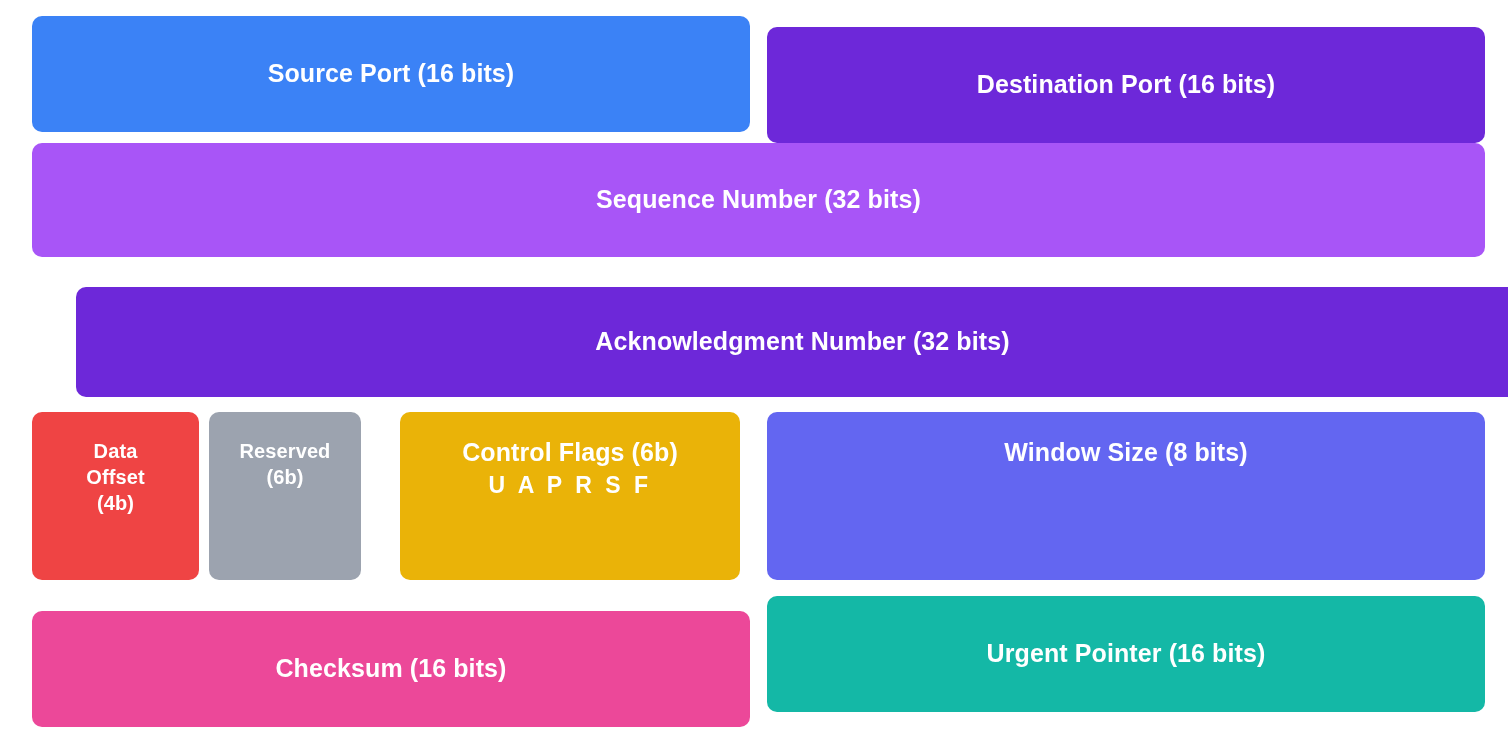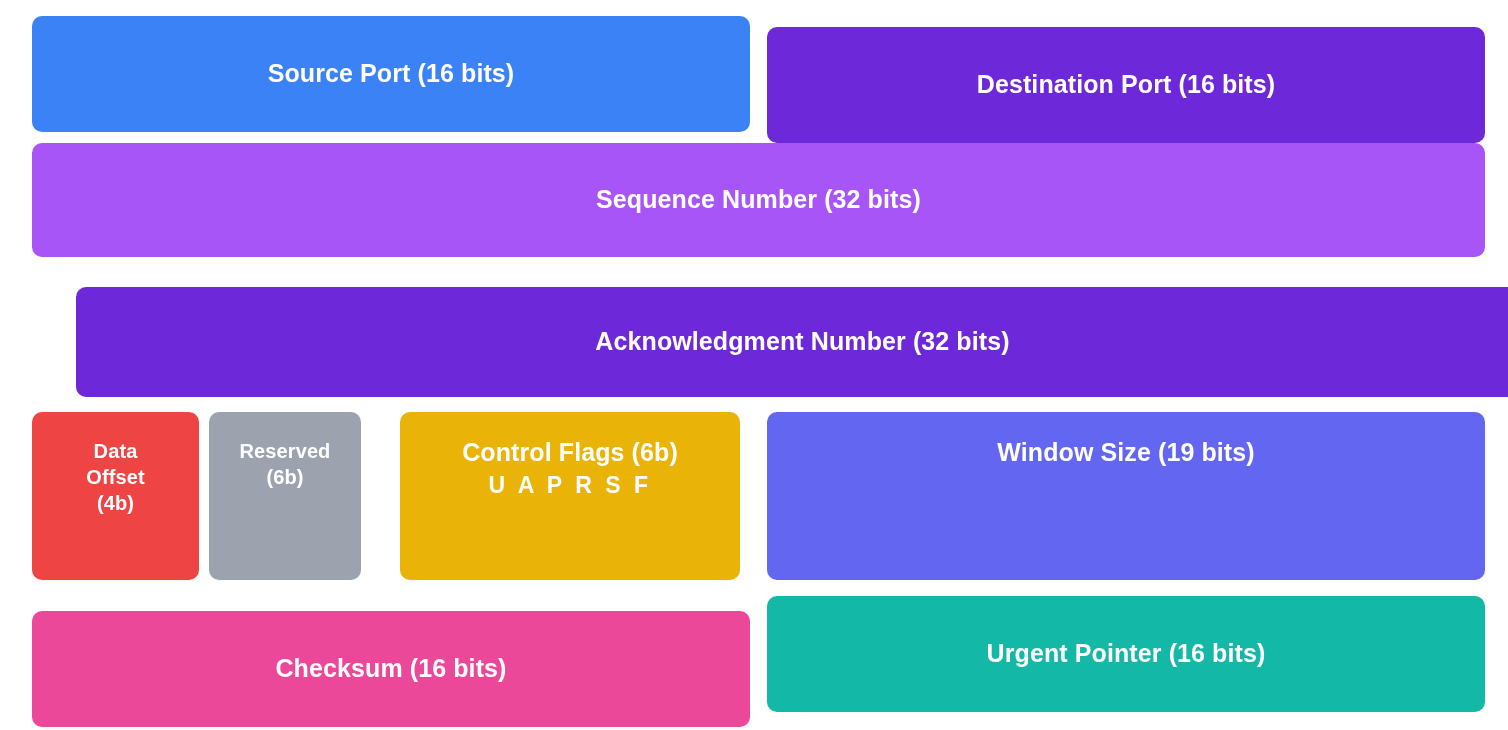--- a/index.html
+++ b/index.html
@@ -114,21 +114,21 @@
     <span class="label-line">Reserved
 (6b)</span>
   </div>
 
   <div class="field top-aligned" id="f-control-flags" style="background-color: rgb(234, 179, 8);">
     <span class="label-line">Control Flags (6b)</span>
     <span class="flags-line">U A P R S F</span>
   </div>
 
   <div class="field top-aligned" id="f-window-size" style="background-color: rgb(99, 102, 241);">
-    <span class="label-line">Window Size (19 bits)</span>
+    <span class="label-line">Window Size (8 bits)</span>
   </div>
 
   <div class="field" id="f-checksum" style="background-color: rgb(236, 72, 153);">
     <span class="label-line">Checksum (16 bits)</span>
   </div>
 
   <div class="field" id="f-urgent-pointer" style="background-color: rgb(20, 184, 166);">
     <span class="label-line">Urgent Pointer (16 bits)</span>
   </div>
 

